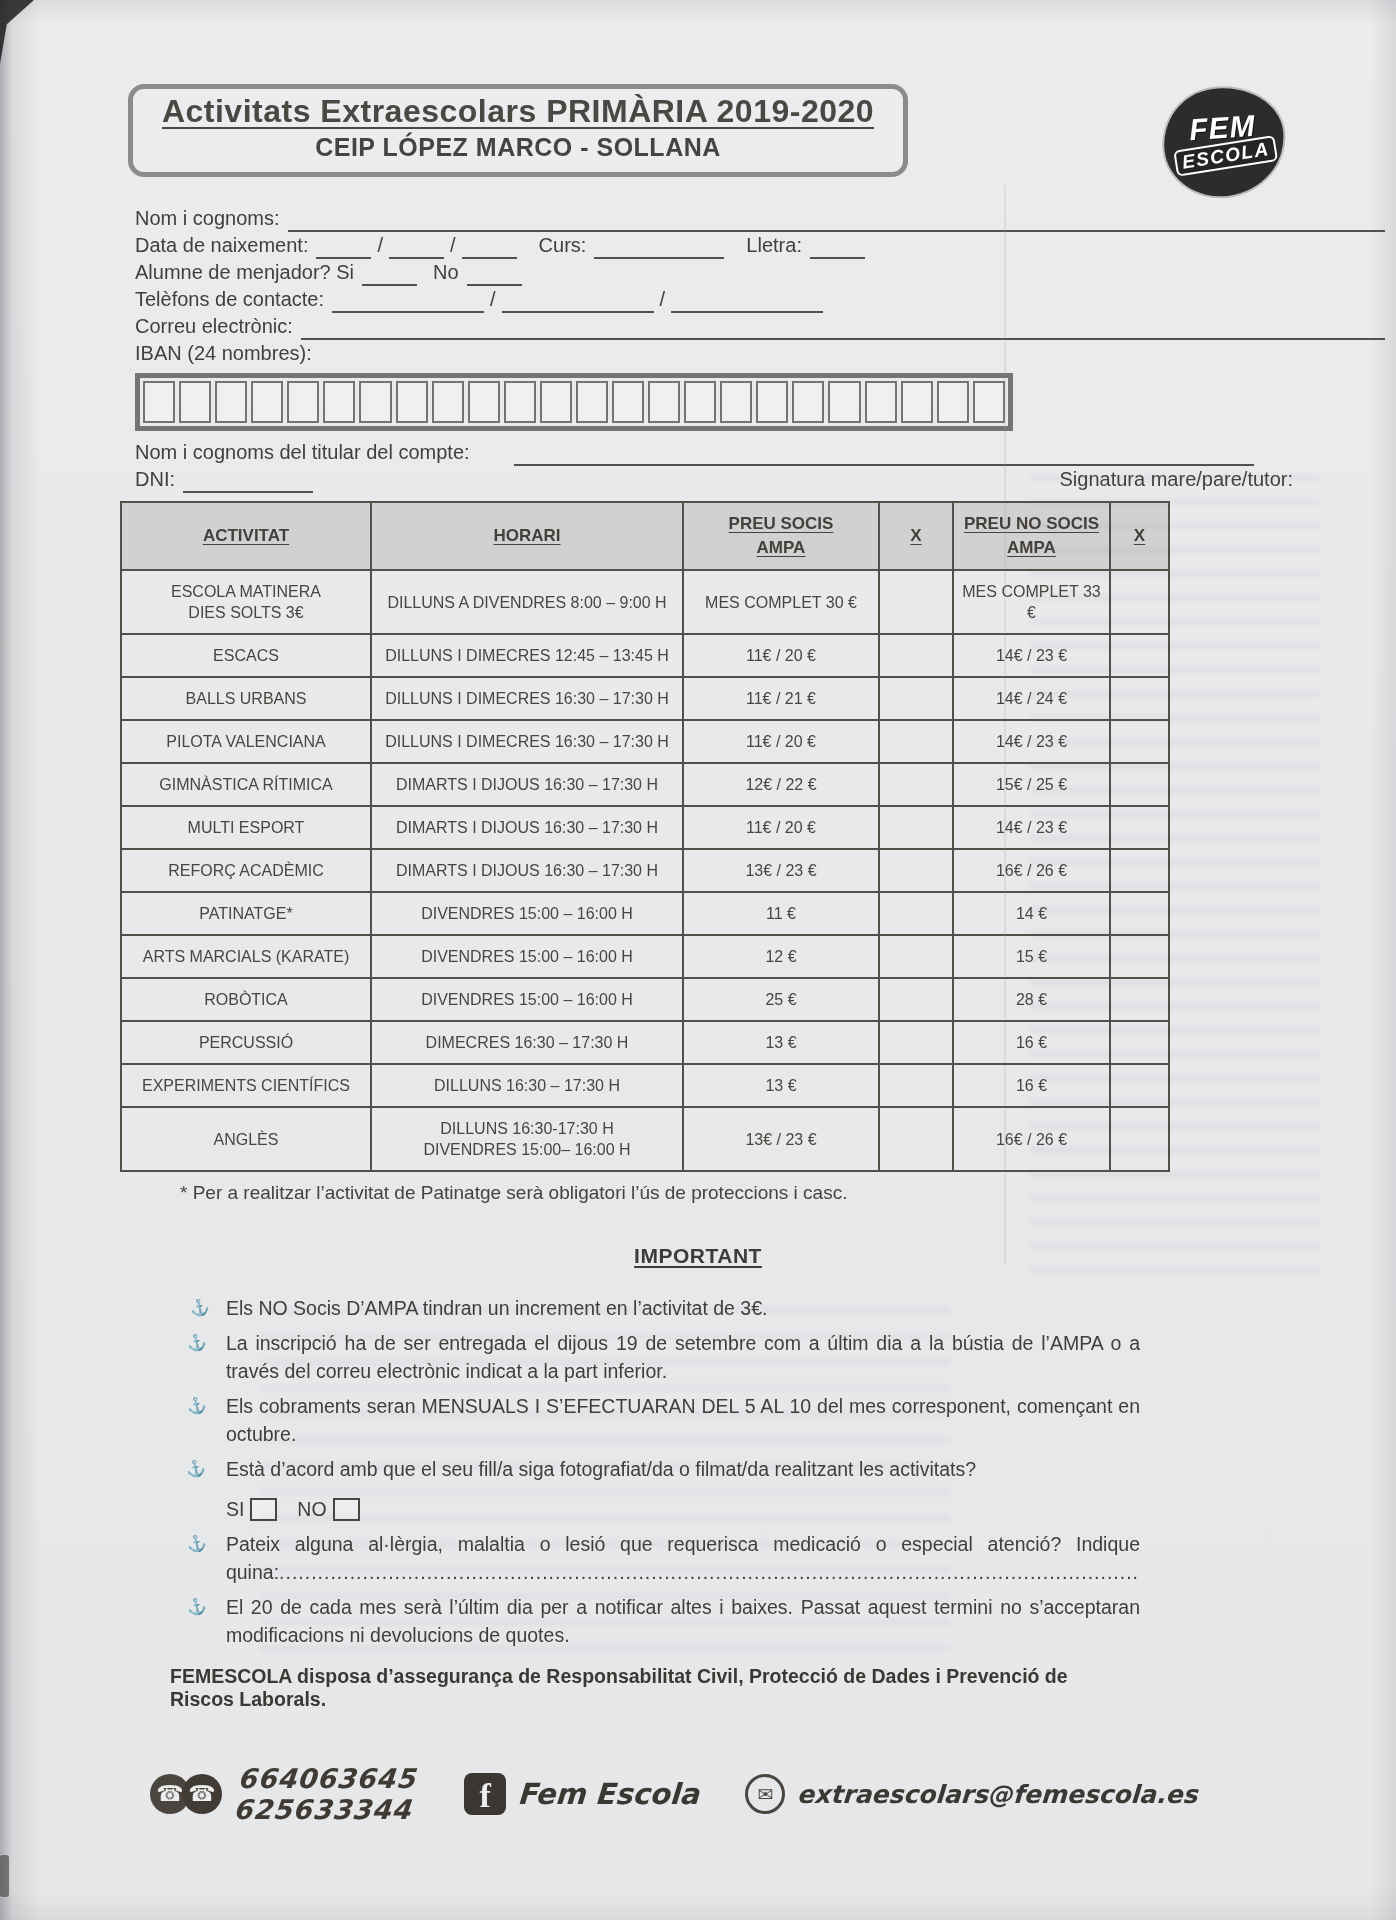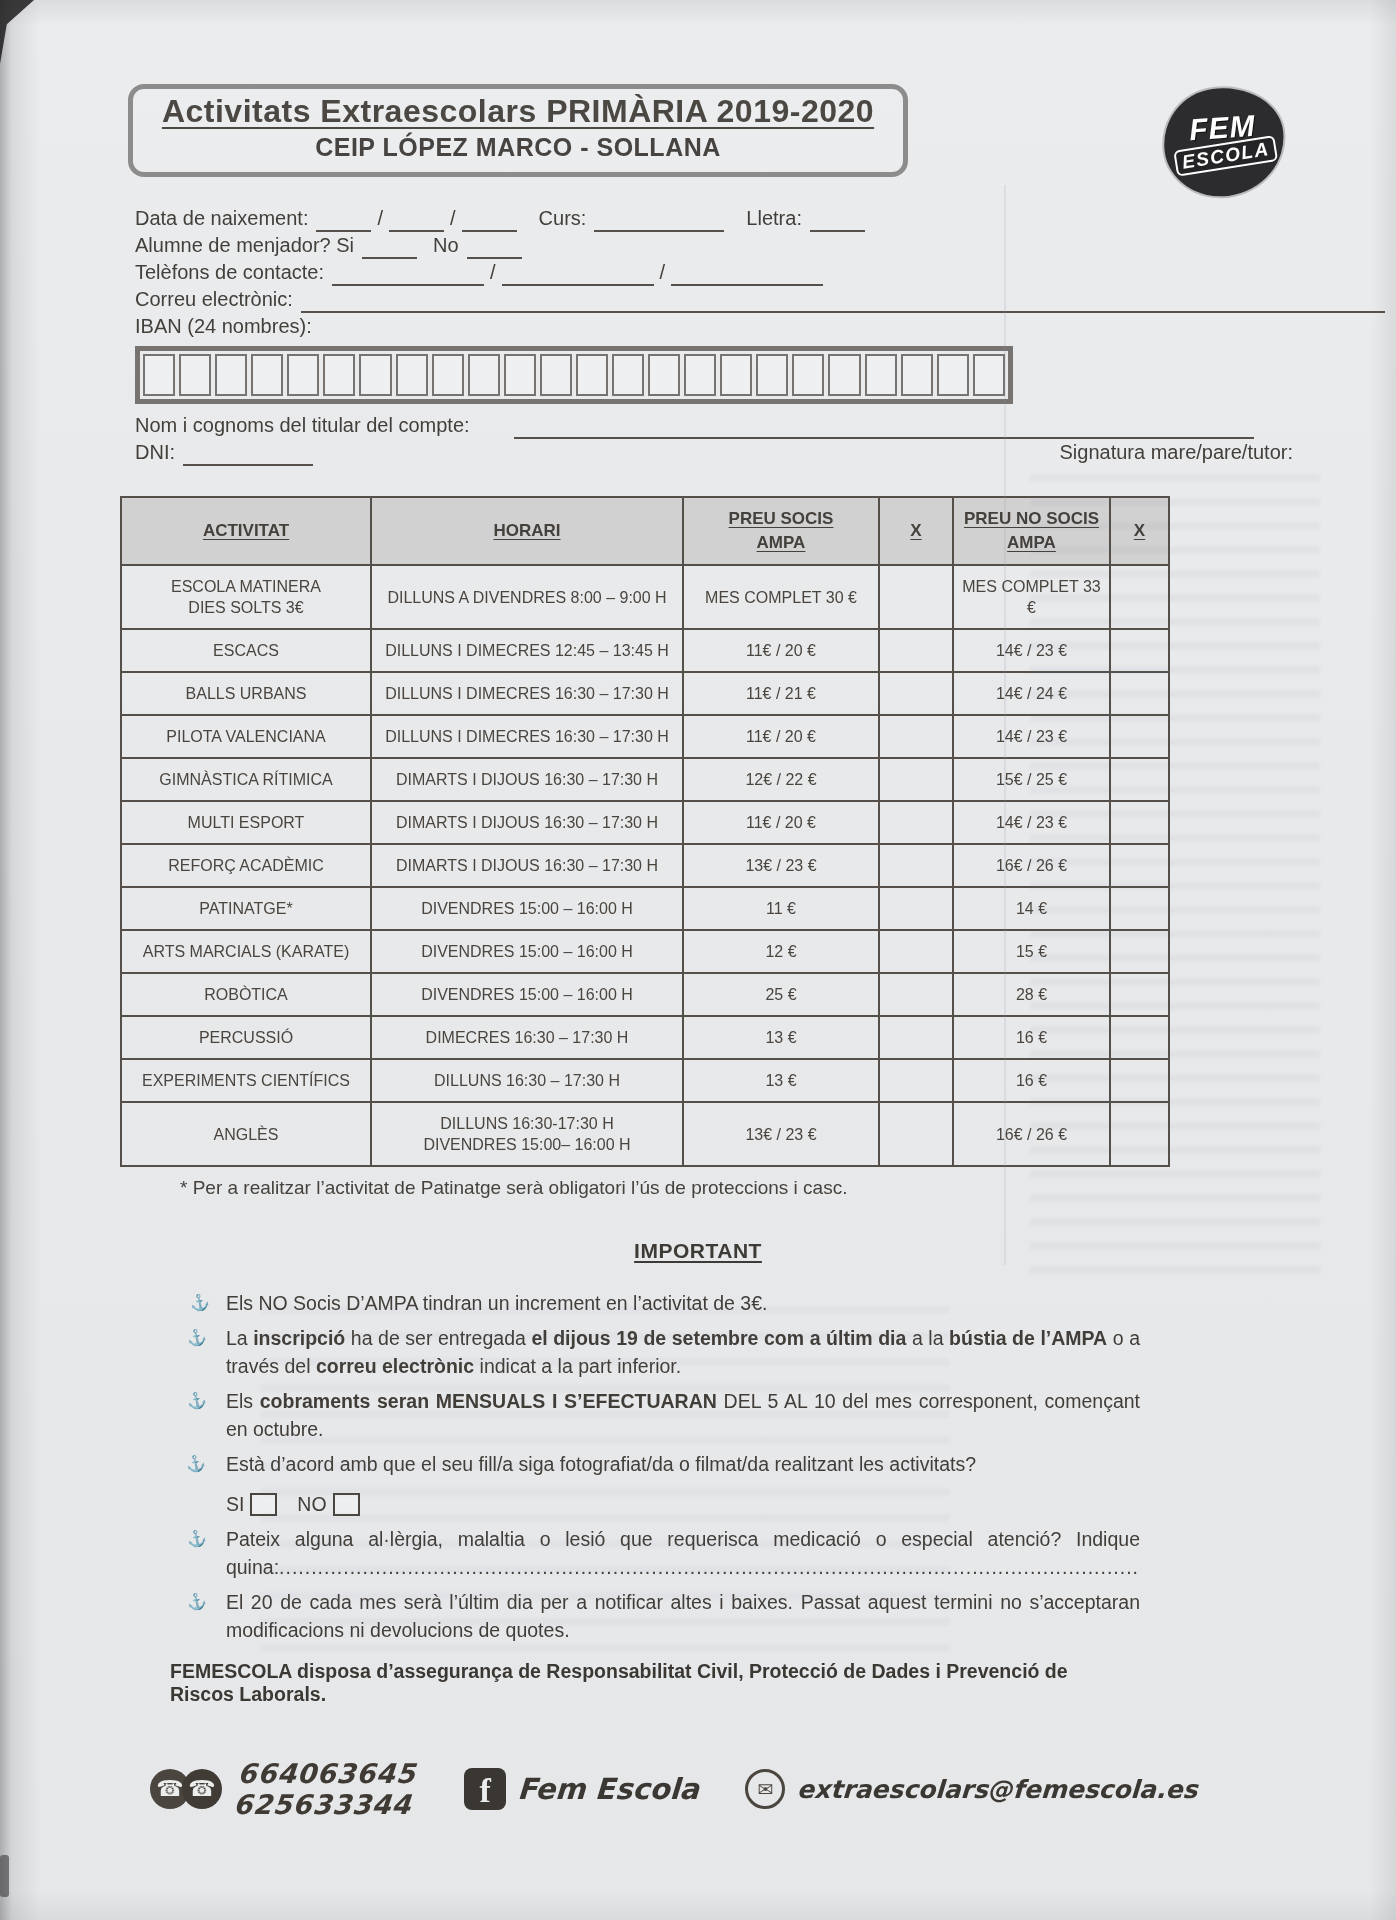--- a/index.html
+++ b/index.html
@@ -45,38 +45,38 @@
   .blank{ display:inline-block; border-bottom:2px solid #55504b; height:24px; }
   .blank.grow{ flex:1; }
   .b55{ width:55px; } .b130{ width:130px; } .b150{ width:152px; } .b800{ width:740px; }
   .slash{ margin:0 6px; }
   .iban-strip{ margin-top:6px; width:878px; border:5px solid #767370; display:flex; gap:4px; padding:3px; height:58px; }
   .iban-cell{ flex:1; border:2.5px solid #767370; background:rgba(255,255,255,.25); }
   .dni-sig-row{ display:flex; align-items:flex-end; }
   .sig{ margin-left:auto; margin-right:92px; font-size:20px; }
 
   
-  table{ margin:30px 0 0 120px; border-collapse:collapse; table-layout:fixed; width:1048px; }
+  table{ margin:8px 0 0 120px; border-collapse:collapse; table-layout:fixed; width:1048px; }
   th,td{ border:2.5px solid #544f49; text-align:center; vertical-align:middle; }
   th{ background:#d2d1d2; font-size:17px; font-weight:bold; color:#44403b; padding:9px 2px; }
   .th-line{ text-decoration:underline; text-underline-offset:3px; line-height:24px; }
   td{ font-size:16px; color:#4a453f; padding:10px 4px; line-height:21px; }
   col.c-act{ width:250px; } col.c-hor{ width:312px; } col.c-ps{ width:196px; }
   col.c-x1{ width:74px; } col.c-pns{ width:157px; } col.c-x2{ width:59px; }
   .footnote{ margin:10px 0 0 180px; font-size:19px; color:#46423d; }
 
   
   .imp-title{ margin:40px 0 0 0; text-align:center; font-size:21px; font-weight:bold; color:#3e3b36;
     text-decoration:underline; text-underline-offset:3px; text-decoration-thickness:2px; letter-spacing:.5px; }
   .imp-list{ list-style:none; margin:26px 0 0 190px; width:950px; }
   .imp-list li{ display:flex; gap:16px; margin-bottom:7px; }
   .anchor-icon{ flex:0 0 18px; font-size:16px; color:#4a453f; line-height:27px; transform:rotate(-12deg); }
   .btext{ flex:1; font-size:19.5px; line-height:28px; text-align:justify; color:#413d38; }
   .btext.clip{ max-height:58px; overflow:hidden; }
-  .btext .b{ font-weight:bold; }
+  .btext .b{ font-weight:normal; }
   .dots{ word-break:break-all; letter-spacing:1px; }
   .cbrow{ display:flex; align-items:center; gap:6px; margin-top:12px; text-align:left; }
   .cblabel{ font-size:19.5px; }
   .cbox{ width:27px; height:23px; border:2.5px solid #4a453f; display:inline-block; margin-right:14px; background:rgba(255,255,255,.3); }
 
   .insurance{ margin:16px 0 0 170px; width:950px; font-size:19.5px; font-weight:bold; color:#3b3834; }
 
   
   .footer{ display:flex; align-items:center; margin:52px 0 0 150px; }
   .phone-icons{ display:flex; }
@@ -107,20 +107,24 @@
     <span class="logo-l1">FEM</span>
     <span class="logo-l2">ESCOLA</span>
   </div>
 
   <div class="title-box">
     <div class="doc-title">Activitats Extraescolars PRIMÀRIA 2019-2020</div>
     <div class="doc-subtitle">CEIP LÓPEZ MARCO - SOLLANA</div>
   </div>
 
   <div class="form">
+    <div class="fline">
+      <span class="flabel">Nom i cognoms:</span>
+      <span class="blank grow"></span>
+    </div>
     <div class="fline">
       <span class="flabel">Data de naixement:</span>
       <span class="blank b55"></span>
       <span class="slash">/</span>
       <span class="blank b55"></span>
       <span class="slash">/</span>
       <span class="blank b55"></span>
       <span class="flabel" style="margin-left:22px;">Curs:</span>
       <span class="blank b130"></span>
       <span class="flabel" style="margin-left:22px;">Lletra:</span>

